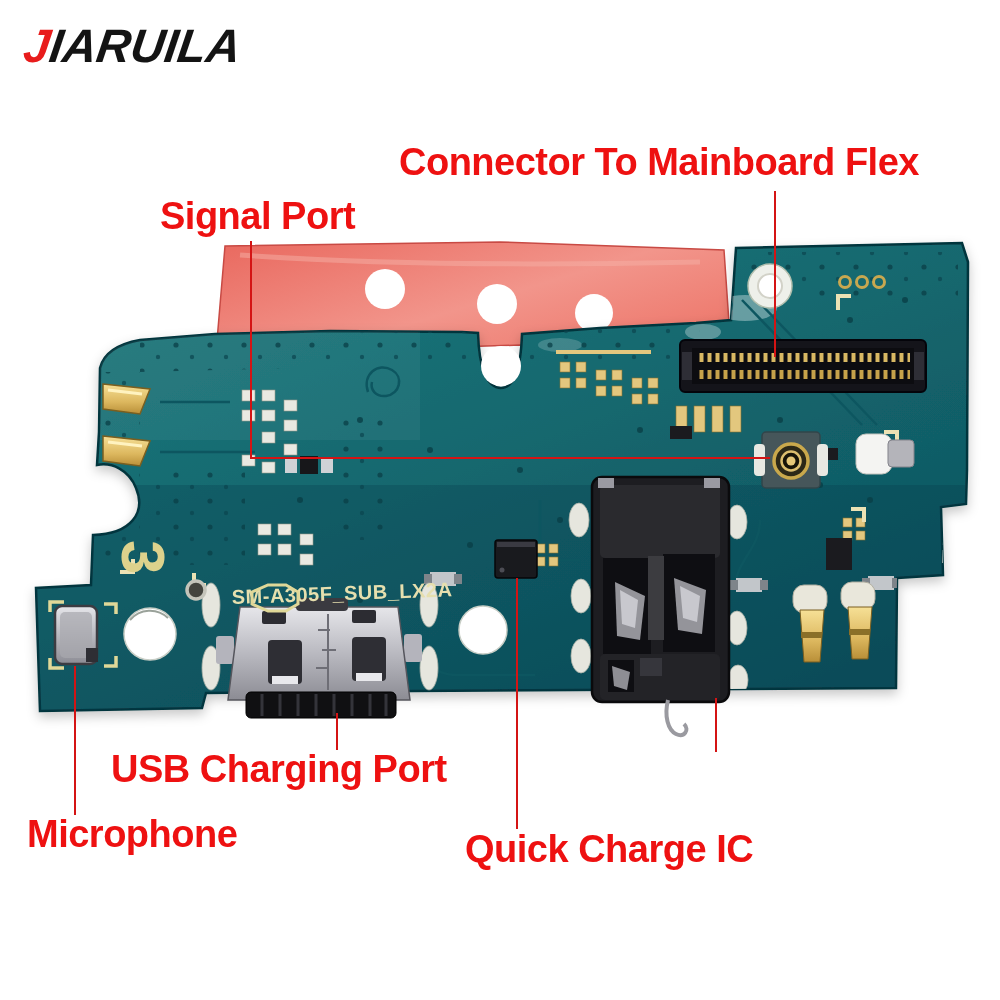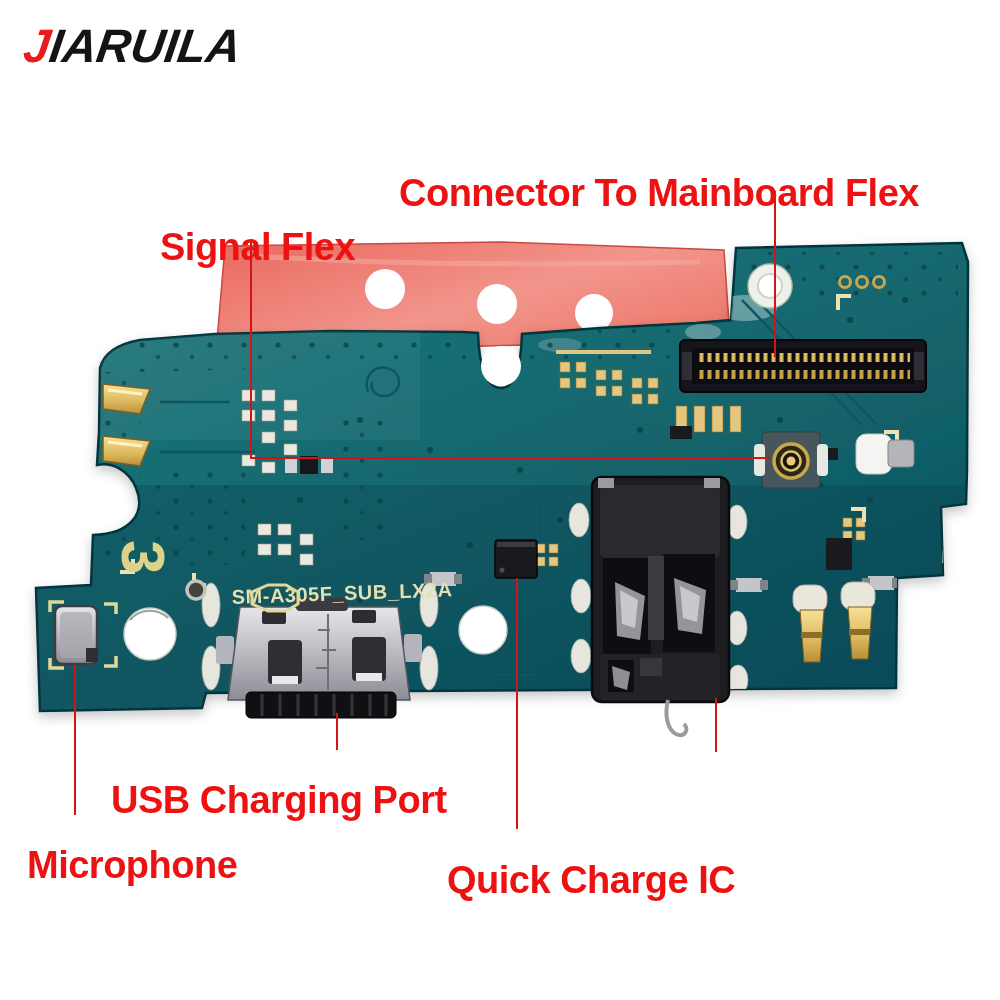--- a/index.html
+++ b/index.html
@@ -3,21 +3,21 @@
 <meta charset="utf-8">
 <style>
   html,body{margin:0;padding:0;background:#ffffff;}
   .stage{position:relative;width:1000px;height:1000px;background:#ffffff;overflow:hidden;
          font-family:"Liberation Sans", sans-serif;}
   .logo{position:absolute;left:24px;top:18px;font-size:47px;font-weight:bold;font-style:italic;
         transform:skewX(-8deg);letter-spacing:0px;white-space:nowrap;}
   .logo .j{color:#e81c1c;}
   .logo .rest{color:#141414;}
   .anno{position:absolute;color:#ee1111;font-weight:bold;font-size:38px;line-height:1.05;
-        white-space:nowrap;letter-spacing:-0.5px;margin-top:31px;}
+        white-space:nowrap;letter-spacing:-0.5px;}
   svg.art{position:absolute;left:0;top:0;}
 </style>
 </head>
 <body>
 
 <div class="stage">
 
   <div class="logo">
     <span class="j">J</span><span class="rest">IARUILA</span>
   </div>
@@ -352,18 +352,18 @@
       <path d="M775,191 V357"></path>
       <path d="M251,241 V458 H770"></path>
       <path d="M337,713 V750"></path>
       <path d="M75,666 V815"></path>
       <path d="M517,578 V829"></path>
       <path d="M716,698 V752"></path>
     </g>
   </svg>
 
   <div class="anno" style="left:399px;top:143px;">Connector To Mainboard Flex</div>
-  <div class="anno" style="left:160px;top:197px;">Signal Flex</div>
+  <div class="anno" style="left:160px;top:197px;">Signal Port</div>
   <div class="anno" style="left:111px;top:750px;">USB Charging Port</div>
   <div class="anno" style="left:27px;top:815px;">Microphone</div>
-  <div class="anno" style="left:447px;top:830px;text-align:right;">Quick Charge IC</div>
+  <div class="anno" style="left:465px;top:830px;text-align:right;">Quick Charge IC</div>
 
 </div>
 
 </body></html>

